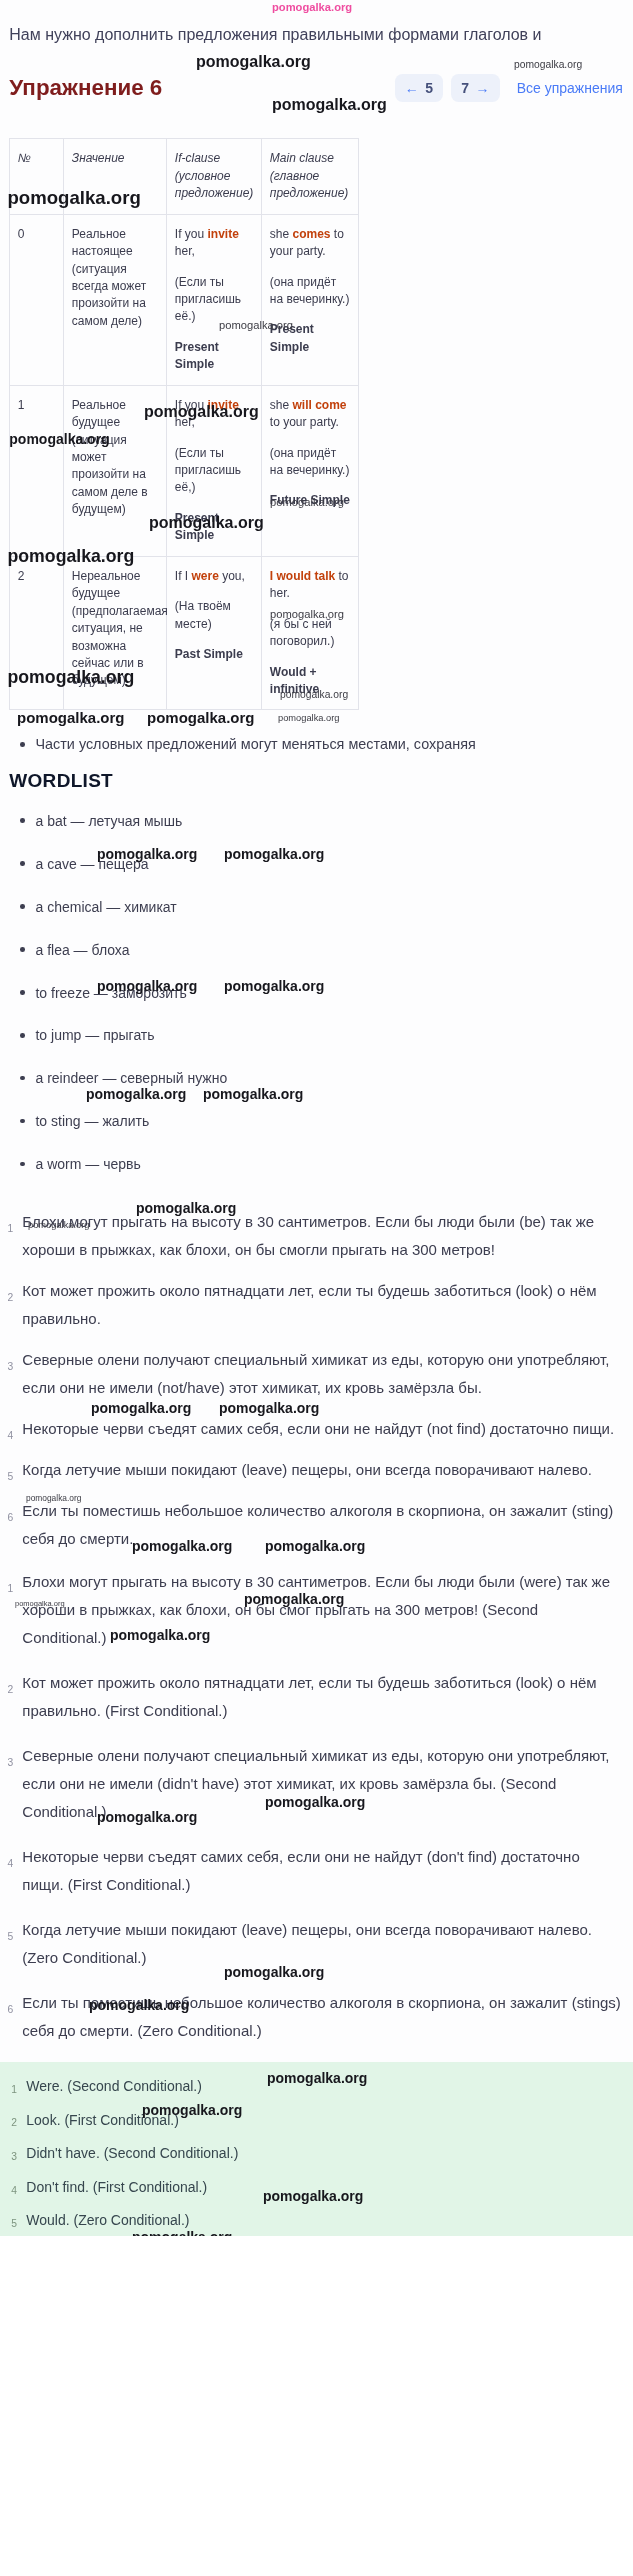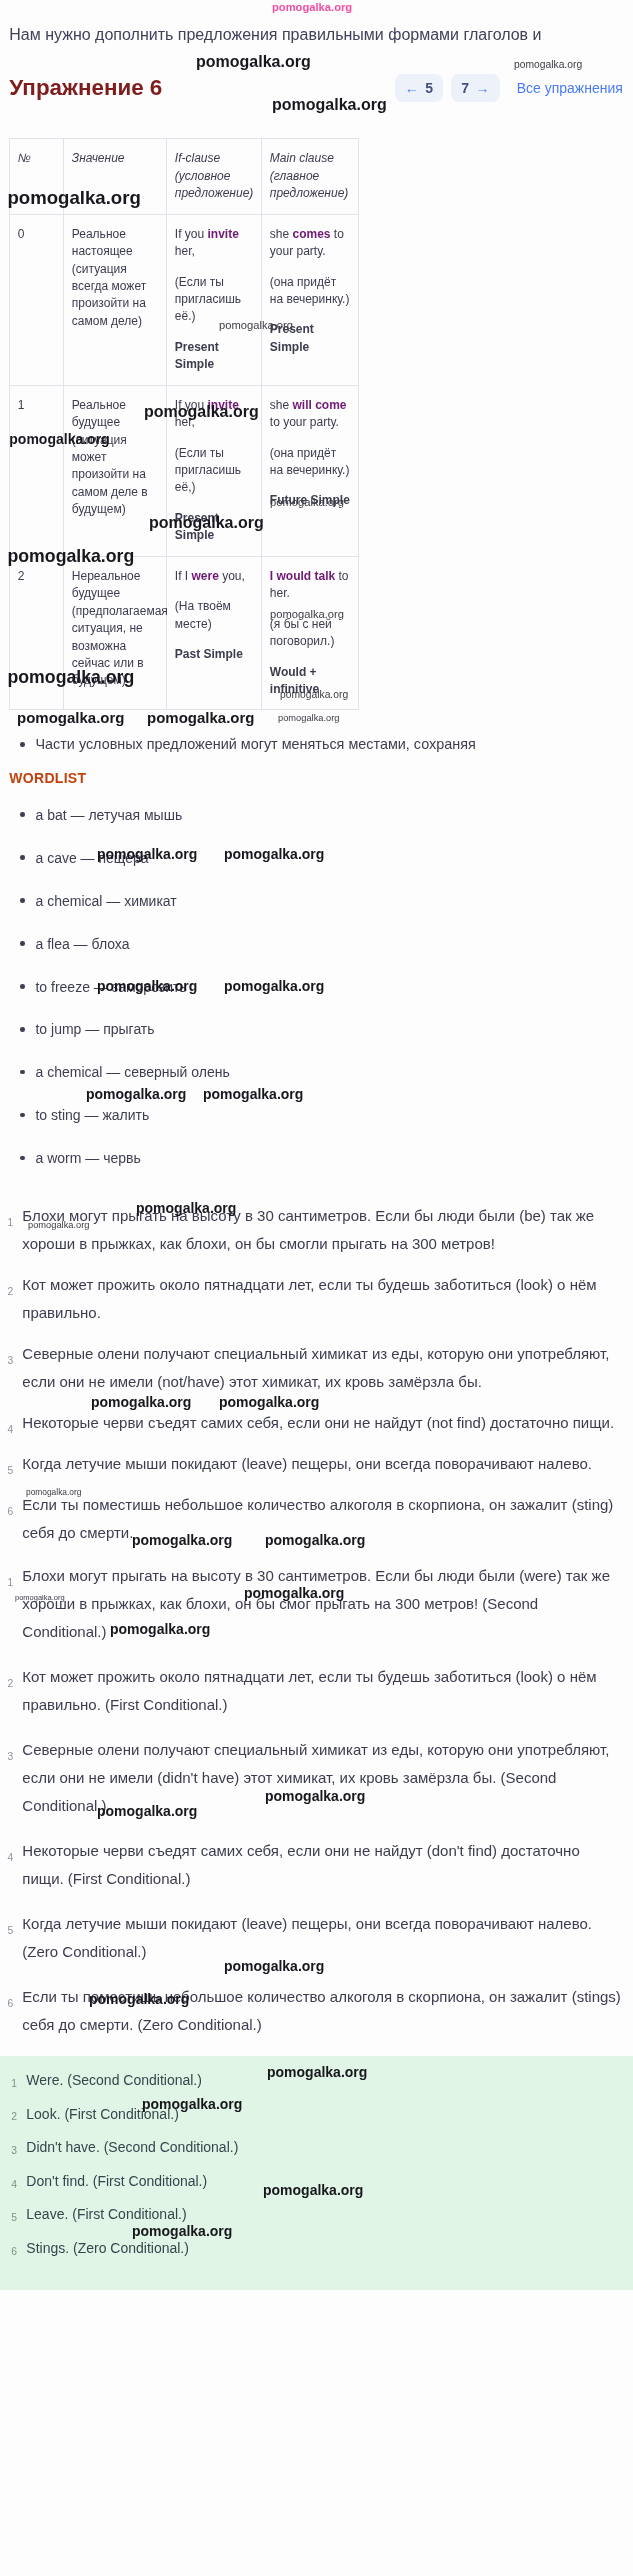--- a/index.html
+++ b/index.html
@@ -1,18 +1,18 @@
 <!DOCTYPE html>
 <html style="font-size:15px"><head>
 <meta charset="utf-8">
 <style>
   * { box-sizing: border-box; }
   html,body { margin:0; padding:0; background:#fff; }
   body { font-family:"Liberation Sans","DejaVu Sans",sans-serif; }
-  .page { position:relative; width:634px; height:2576px; overflow:hidden; background:#fdfdfe; color:#3d3e4e; }
+  .page { position:relative; width:634px; height:2236px; overflow:hidden; background:#fdfdfe; color:#3d3e4e; }
 
   
   .wm, .wm-sm, .wm-pink { position:absolute; white-space:nowrap; z-index:6; line-height:1; pointer-events:none; }
   .wm { font-weight:700; color:#17171d; }
   .wm-sm { font-weight:400; color:#3c3c44; }
   .wm-pink { font-weight:700; color:#ef4da0; }
 
   .sec { position:relative; }
 
   
@@ -27,28 +27,28 @@
   .all-link { color:#4a7bf7; font-size:14px; margin-left:9.3px; cursor:pointer; text-decoration:none; }
 
   
   .tbl-sec { padding:0 9.3px; }
   table.cond { border-collapse:collapse; table-layout:fixed; width:349px; font-size:12px; line-height:1.45; color:#3b3c4e; }
   .cond th, .cond td { border:0.9px solid #e2e3ea; vertical-align:top; padding:11.2px 7.5px; text-align:left; font-weight:400; }
   .cond th { font-style:italic; color:#3b3c4e; }
   .cond td p { margin:0 0 13px 0; }
   .cond td p:last-child { margin-bottom:0; }
   .tense { font-weight:700; }
-  .cond b { font-weight:700; color:#701a75; }
+  .cond b { font-weight:700; color:#c2410c; }
 
   
   .mid-sec { padding:24px 9.3px 5.6px 9.3px; }
   .note-item, .wl-item { display:flex; gap:10.3px; margin-left:11.2px; color:#3d3e50; }
   .note-item { font-size:14.4px; line-height:1.45; margin-bottom:15px;text-align:right; }
   .bullet { width:4.7px; height:4.7px; border-radius:50%; background:#3d3e50; margin-top:7.5px; flex:0 0 auto; }
-  .wl-title { font-size:14px; font-weight:700; color:#c2410c; margin:11.2px 0 18.6px 0; letter-spacing:0.3px; }
+  .wl-title { font-size:19px; font-weight:700; color:#0f172a; margin:11.2px 0 18.6px 0; letter-spacing:0.3px; }
   .wl-item { font-size:14px; line-height:20.5px; margin-bottom:22.4px; }
 
   
   .ex-sec { padding:5.6px 9.3px 0 9.3px; }
   .sol-sec { padding:1.9px 9.3px 0 9.3px; }
   .nitem { position:relative; padding-left:13px; font-size:15px; line-height:28px; color:#3c3d4f; }
   .ex-sec .nitem { margin-bottom:13px; }
   .sol-sec .nitem { margin-bottom:17px; }
   .nitem .n { position:absolute; left:-1.9px; top:6.5px; font-size:10.3px; color:#8f90a0; }
 
@@ -199,21 +199,21 @@
     <div class="wl-item">
         <span class="bullet"></span>
         <span>to freeze — заморозить</span>
       </div>
     <div class="wl-item">
         <span class="bullet"></span>
         <span>to jump — прыгать</span>
       </div>
     <div class="wl-item">
         <span class="bullet"></span>
-        <span>a chemical — северный олень</span>
+        <span>a reindeer — северный нужно</span>
       </div>
     <div class="wl-item">
         <span class="bullet"></span>
         <span>to sting — жалить</span>
       </div>
     <div class="wl-item">
         <span class="bullet"></span>
         <span>a worm — червь</span>
       </div>
   </div>
@@ -253,18 +253,18 @@
   <div class="sec ans-sec">
     <div class="wm" style="left:267px;top:9.3px;font-size:14px">pomogalka.org</div>
     <div class="wm" style="left:142px;top:41px;font-size:14px">pomogalka.org</div>
     <div class="wm" style="left:263px;top:127px;font-size:14px">pomogalka.org</div>
     <div class="wm" style="left:132px;top:168px;font-size:14px">pomogalka.org</div>
 
     <div class="ans-item"><span class="n">1</span><span>Were. (Second Conditional.)</span></div>
     <div class="ans-item"><span class="n">2</span><span>Look. (First Conditional.)</span></div>
     <div class="ans-item"><span class="n">3</span><span>Didn't have. (Second Conditional.)</span></div>
     <div class="ans-item"><span class="n">4</span><span>Don't find. (First Conditional.)</span></div>
-    <div class="ans-item"><span class="n">5</span><span>Leave. (First Conditional.)</span></div>
+    <div class="ans-item"><span class="n">5</span><span>Would. (Zero Conditional.)</span></div>
     <div class="ans-item"><span class="n">6</span><span>Stings. (Zero Conditional.)</span></div>
   </div>
 
 </div>
 
 
 </body></html>

